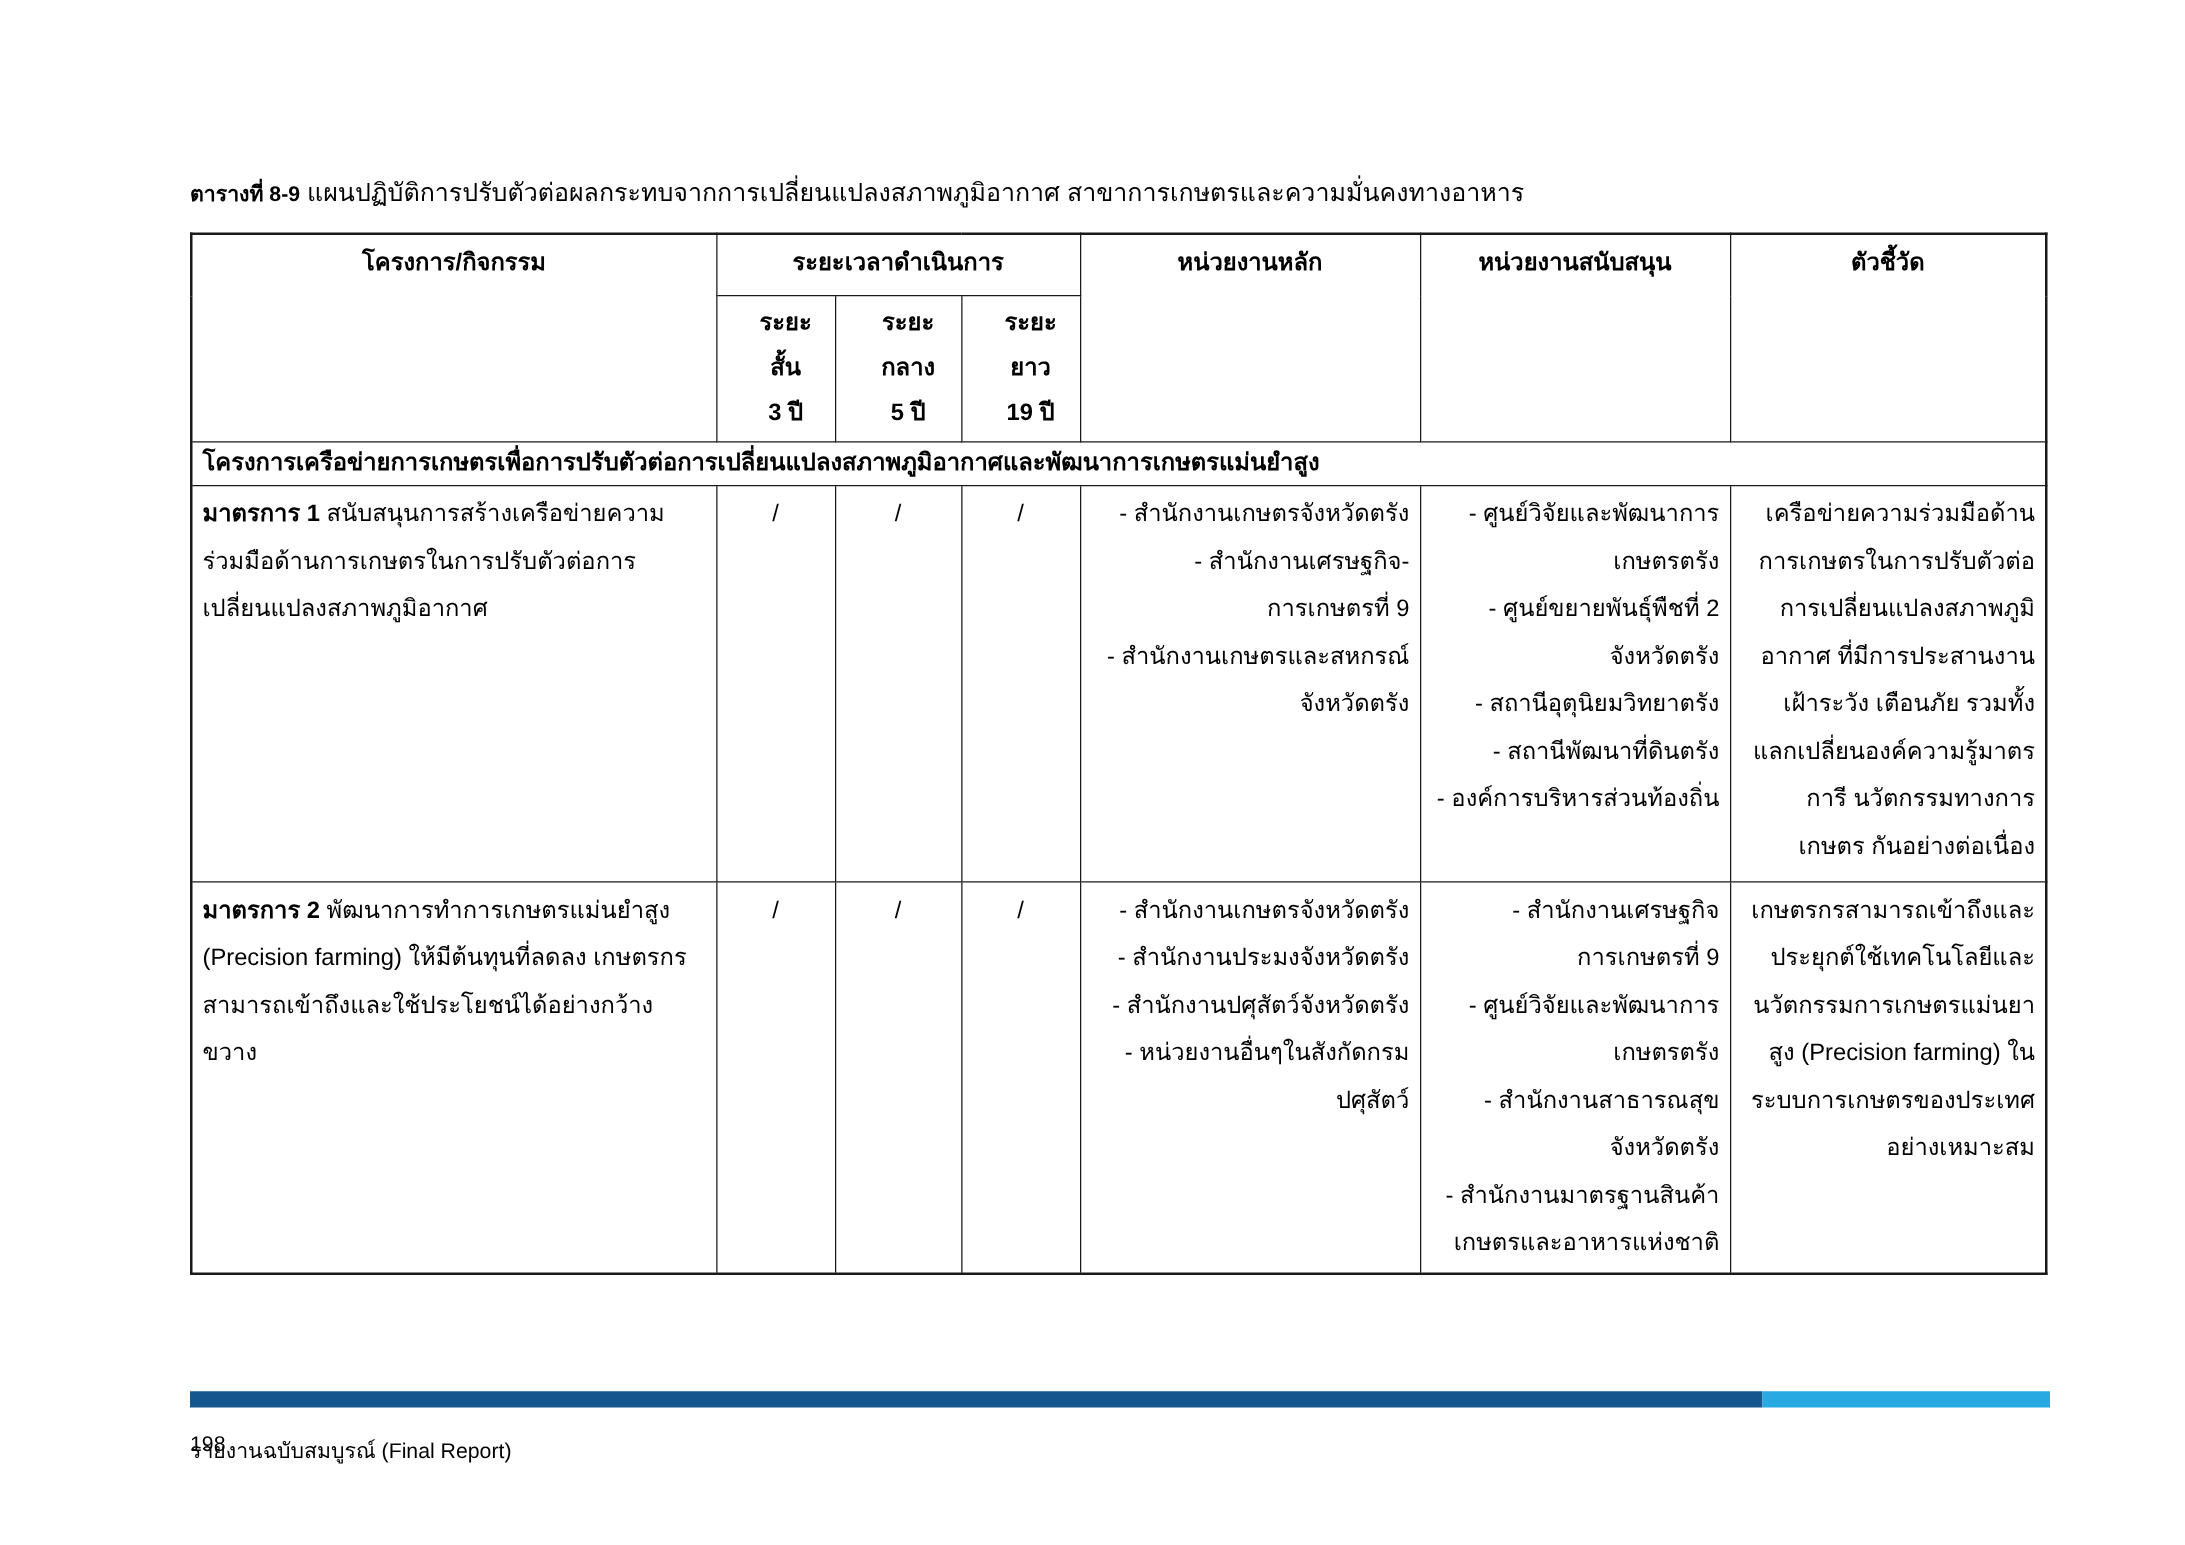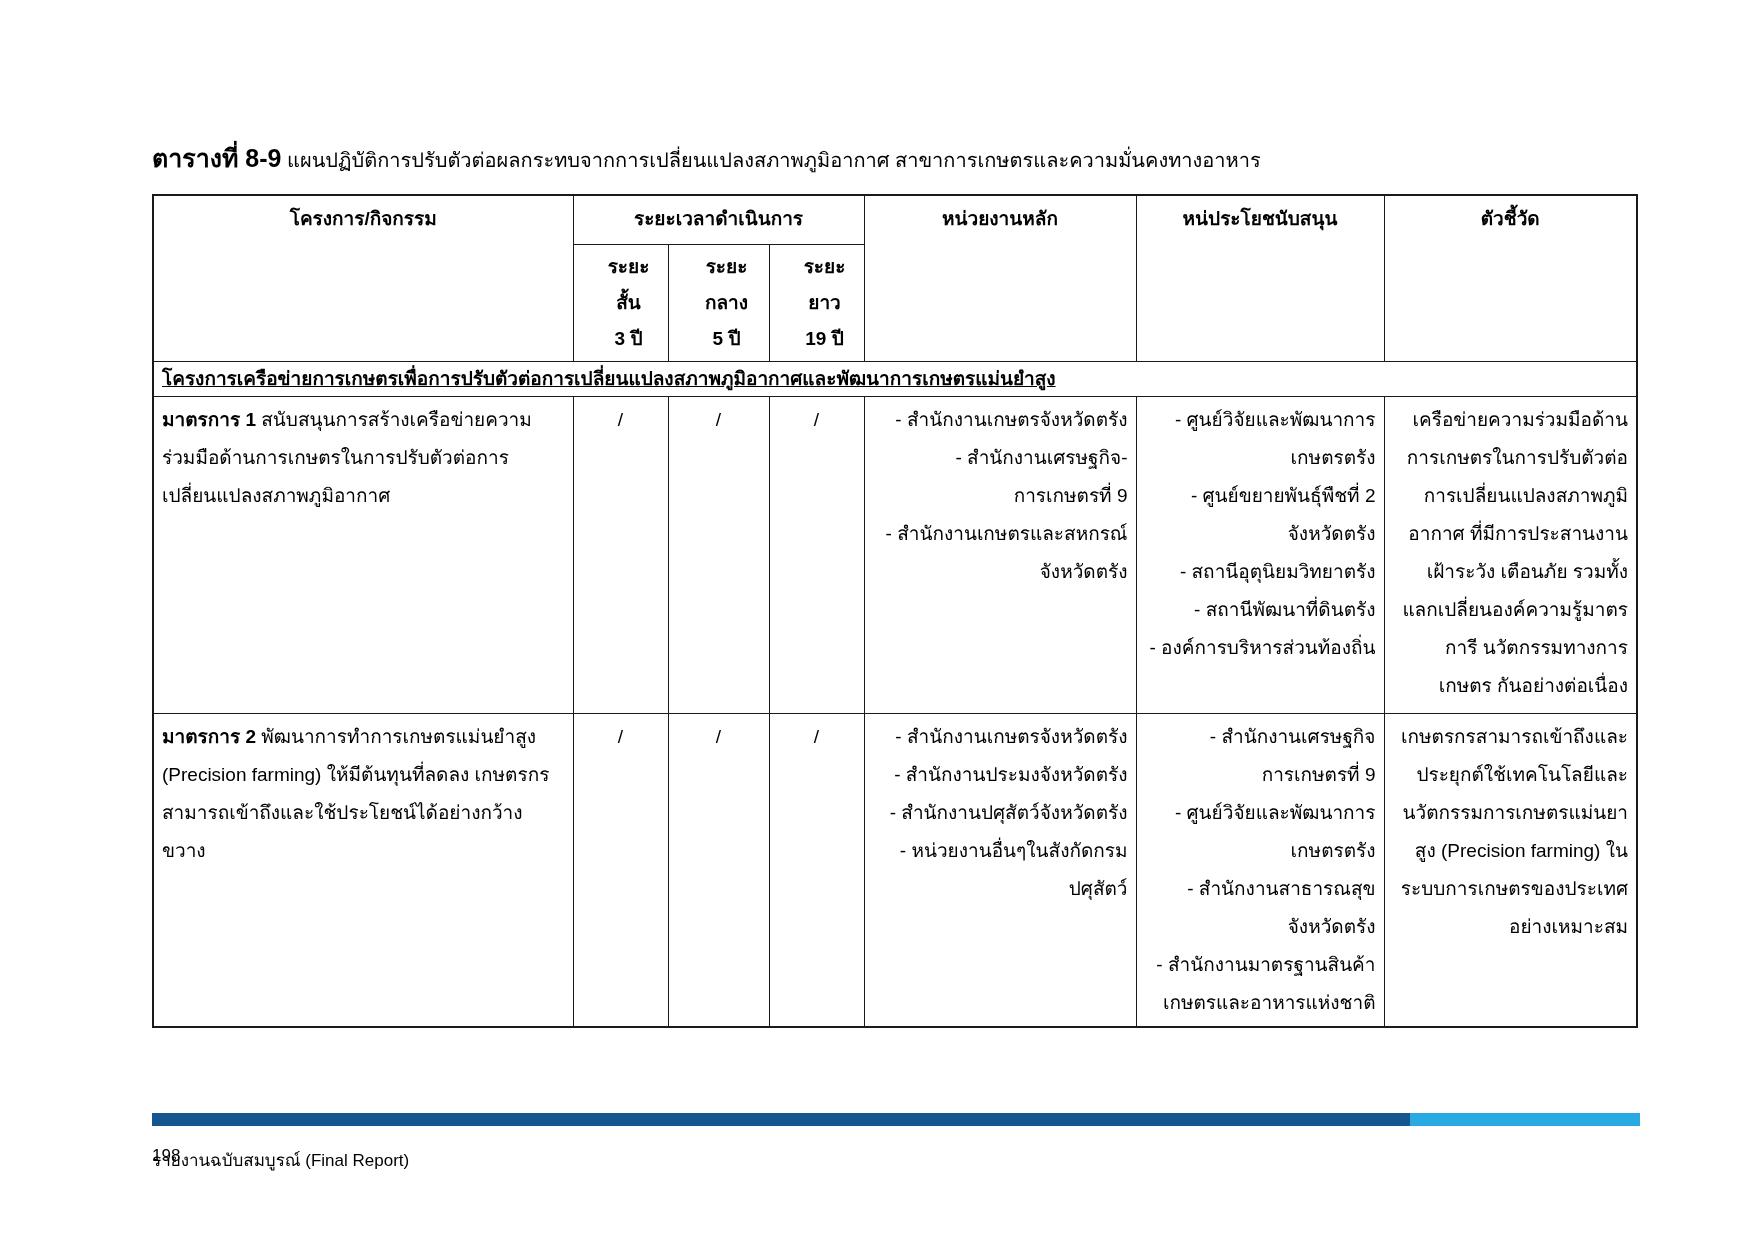--- a/index.html
+++ b/index.html
@@ -1,27 +1,27 @@
 <!DOCTYPE html>
 <html><head>
 <meta charset="utf-8">
 <style>
   html,body{margin:0;padding:0;background:#ffffff;}
   body{width:1748px;height:1236px;font-family:"Liberation Sans",sans-serif;color:#000;}
   .page{position:relative;width:1748px;height:1236px;background:#fff;overflow:hidden;}
   .content{position:absolute;left:152px;top:138px;width:1488px;}
   .title{font-size:20px;margin-bottom:14px;white-space:nowrap;}
-  .title .bold{font-weight:bold;font-size:25px;}
+  .title .bold{font-weight:bold;font-size:17px;}
   table.plan{border-collapse:collapse;table-layout:fixed;width:1484px;margin-top:16px;}
   table.plan td{border:1.5px solid #1a1a1a;vertical-align:top;font-size:19px;line-height:2.0;padding:4px 8px;overflow:hidden;}
   table.plan{border:2px solid #1a1a1a;}
   td.hdr{font-weight:bold;text-align:center;vertical-align:middle;padding:2px 4px;}
   tr.hdr-top td{height:40px;}
   tr.hdr-sub td{height:82px;padding-left:24px;}
-  tr.section-row td{height:30px;font-weight:bold;vertical-align:middle;padding:2px 8px;line-height:1.4;text-decoration:underline;}
+  tr.section-row td{height:30px;font-weight:bold;vertical-align:middle;padding:2px 8px;line-height:1.4;}
   tr.row-1 td{height:308px;}
   tr.row-2 td{height:304px;}
   td.slash{text-align:center;padding-top:12px;}
   td.pre{white-space:pre-line;text-align:right;}
   .measure-bold{font-weight:bold;}
   .hdr-line{line-height:1.9;}
   .footer-bar{position:absolute;left:152px;top:1113px;width:1488px;height:13px;display:flex;}
   .footer-bar .seg-dark{height:100%;}
   .footer-bar .seg-light{height:100%;flex:1;}
   .footer-text{position:absolute;left:152px;top:1146px;width:1488px;font-size:17px;}
@@ -48,21 +48,21 @@
         <col style="width:95px">
         <col style="width:272px">
         <col style="width:248px">
         <col style="width:253px">
       </colgroup>
       <tbody>
         <tr class="hdr-top">
           <td class="hdr" rowspan="2">โครงการ/กิจกรรม</td>
           <td class="hdr" colspan="3">ระยะเวลาดำเนินการ</td>
           <td class="hdr" rowspan="2">หน่วยงานหลัก</td>
-          <td class="hdr" rowspan="2">หน่ประโยชนับสนุน</td>
+          <td class="hdr" rowspan="2">หน่วยงานสนับสนุน</td>
           <td class="hdr" rowspan="2">ตัวชี้วัด</td>
         </tr>
         <tr class="hdr-sub">
           <td class="hdr">
             <div class="hdr-line">ระยะสั้น</div>
             <div class="hdr-line">3 ปี</div>
           </td>
           <td class="hdr">
             <div class="hdr-line">ระยะกลาง</div>
             <div class="hdr-line">5 ปี</div>

